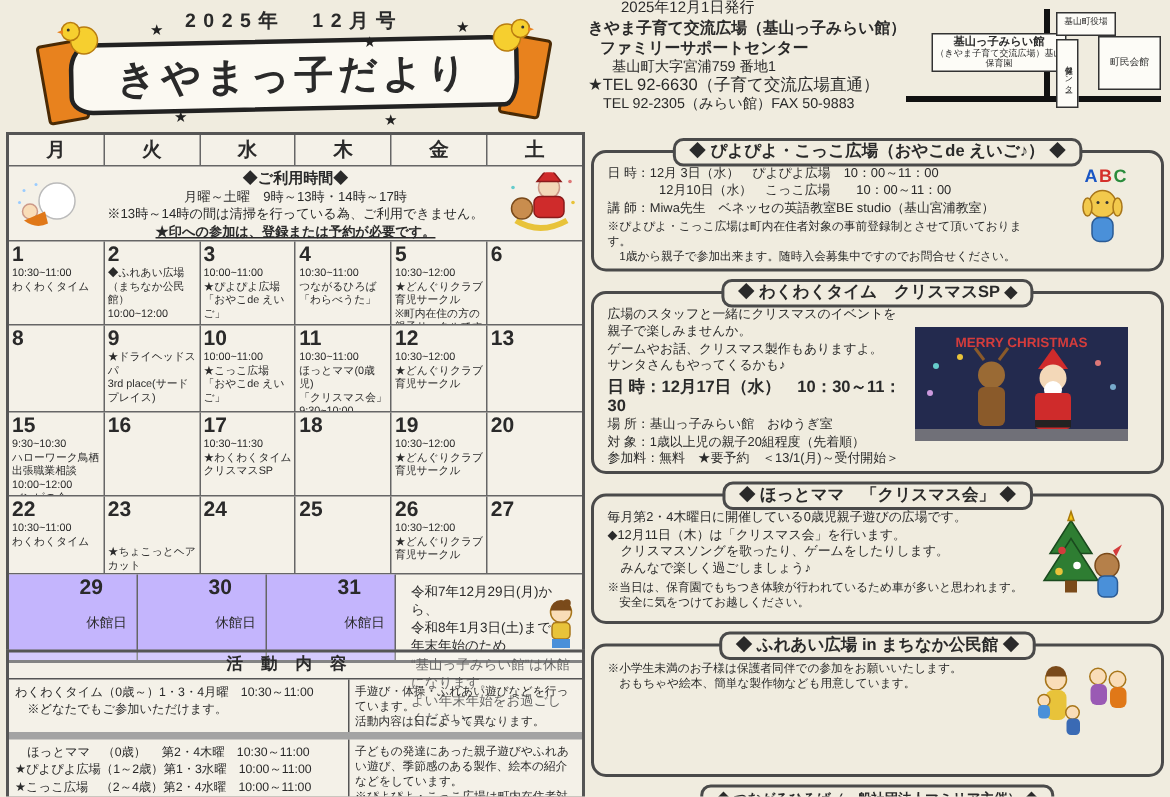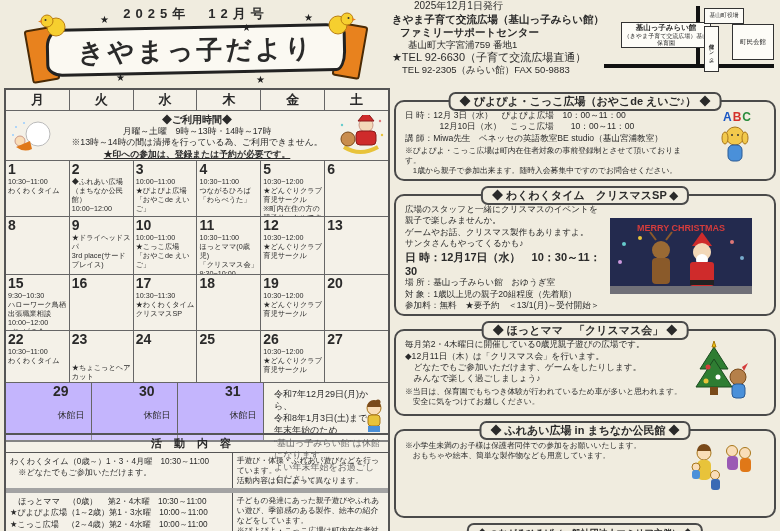--- a/index.html
+++ b/index.html
@@ -206,21 +206,21 @@
       </span>
     </div>
   </div>
 
   <div class="ebox" style="min-height:72px;">
     <div class="pill">◆ ほっとママ　「クリスマス会」 ◆</div>
     <div class="flexrow">
       <div class="grow">
         <div class="ebody">毎月第2・4木曜日に開催している0歳児親子遊びの広場です。
 ◆12月11日（木）は「クリスマス会」を行います。
-　どなたでもご参加いただけます、ゲームをしたりします。
+　クリスマスソングを歌ったり、ゲームをしたりします。
 　みんなで楽しく過ごしましょう♪</div>
         <div class="enote">※当日は、保育園でもちつき体験が行われているため車が多いと思われます。
 　安全に気をつけてお越しください。</div>
       </div>
       <span>
         <svg width="62" height="64" viewBox="0 0 62 64">
             <polygon points="24,8 38,30 10,30" fill="#2e7d32" stroke="#1a4a1e"></polygon>
             <polygon points="24,20 42,48 6,48" fill="#2e7d32" stroke="#1a4a1e"></polygon>
             <polygon points="24,2 26,8 22,8" fill="#f4c515" stroke="#a8790a"></polygon>
             <circle cx="18" cy="28" r="2.5" fill="#d43c3c"></circle>

